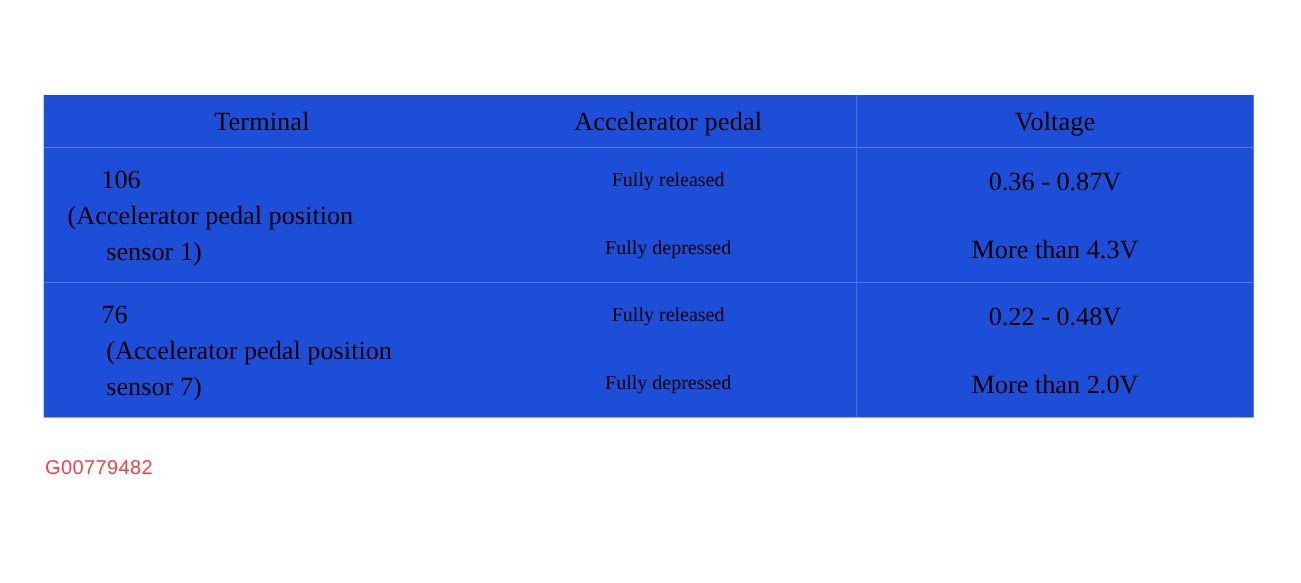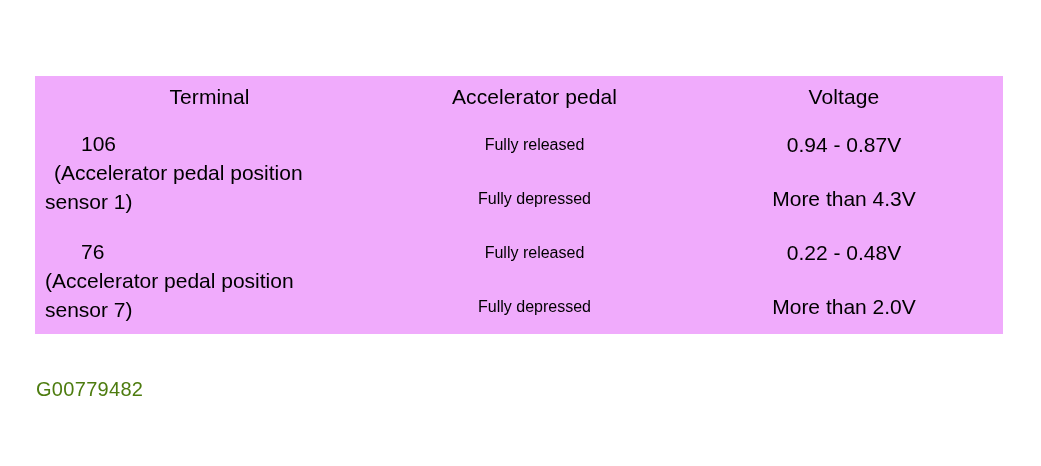--- a/index.html
+++ b/index.html
@@ -36,21 +36,22 @@
     background: #ffffff;
   }
 
   .spec-table td,
   .spec-table th {
     padding: 0;
     margin: 0;
     border: 0;
     vertical-align: middle;
     font-weight: normal;
-    background: #f0abfc;
+    background: #1d4ed8;
+    font-family: Liberation Serif, serif;
   }
 
   
   col.c-terminal { width: 349px; }
   col.c-pedal    { width: 301px; }
   col.c-voltage  { width: 318px; }
 
   
   .rule-top    { border-top: 3px solid #000; }
   .rule-bottom { border-bottom: 3px solid #000; }
@@ -72,42 +73,42 @@
     text-align: left;
     font-size: 21px;
     line-height: 29px;
     padding-left: 10px !important;
     padding-right: 6px !important;
     vertical-align: middle;
   }
 
   .term-line-num { display: block; margin-left: 36px; }
   .term-line-1   { display: block; padding-left: 9px; }
-  .term-line-2   { display: block; padding-left: 0px; }
+  .term-line-2   { display: block; padding-left: 0px; margin-left: 40px; }
 
   .cond-cell {
     height: 54px;
     text-align: center;
     font-size: 16px;
   }
 
   .volt-cell {
     height: 54px;
     text-align: center;
     font-size: 21px;
   }
 
   
   .caption {
     position: absolute;
     left: 36px;
-    top: 378px;
-    font-size: 20px;
+    top: 366px;
+    font-size: 16px;
     letter-spacing: 0.3px;
-    color: #4d7c0f;
+    color: #ef4444;
     white-space: nowrap;
   }
 </style>
 </head>
 <body>
 
 <div class="page">
 
   <table class="spec-table">
     <colgroup>
@@ -123,21 +124,21 @@
         <td class="hdr-cell rule-top rule-thin">Voltage</td>
       </tr>
 
       <tr>
         <td class="term-cell rule-thin vdiv-right" rowspan="2">
           <span class="term-line-num">106</span>
           <span class="term-line-1">(Accelerator pedal position</span>
           <span class="term-line-2">sensor 1)</span>
         </td>
         <td class="cond-cell rule-hair vdiv-right">Fully released</td>
-        <td class="volt-cell rule-hair">0.94 - 0.87V</td>
+        <td class="volt-cell rule-hair">0.36 - 0.87V</td>
       </tr>
       <tr>
         <td class="cond-cell rule-thin vdiv-right">Fully depressed</td>
         <td class="volt-cell rule-thin">More than 4.3V</td>
       </tr>
 
       <tr>
         <td class="term-cell rule-bottom vdiv-right" rowspan="2">
           <span class="term-line-num">76</span>
           <span class="term-line-2">(Accelerator pedal position</span>

